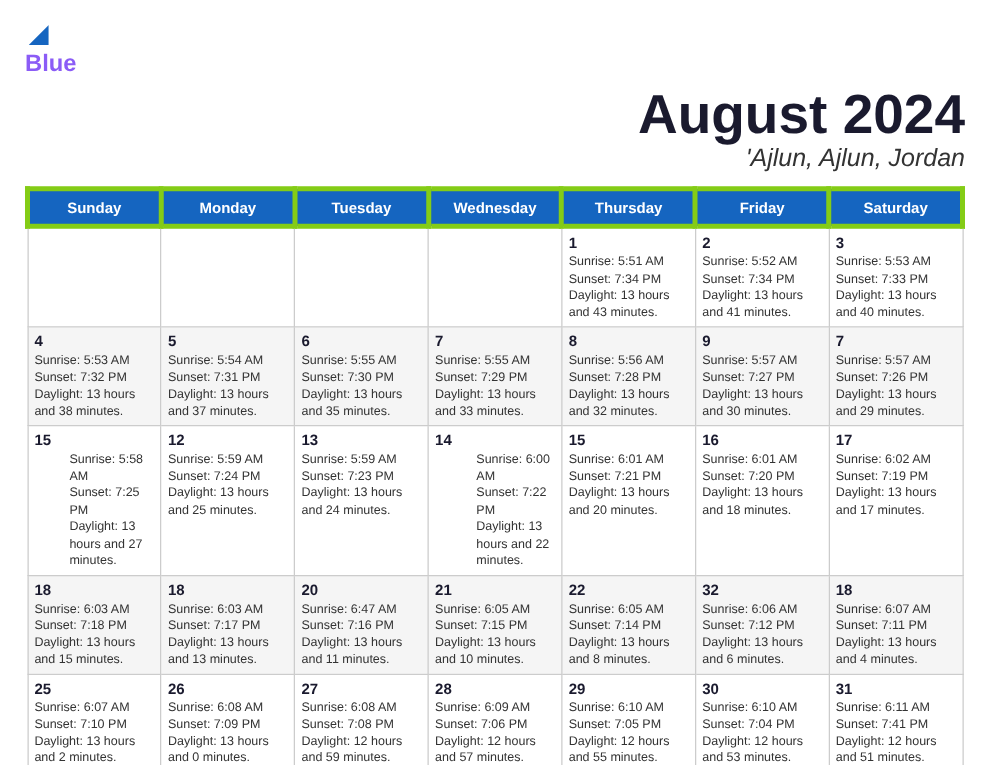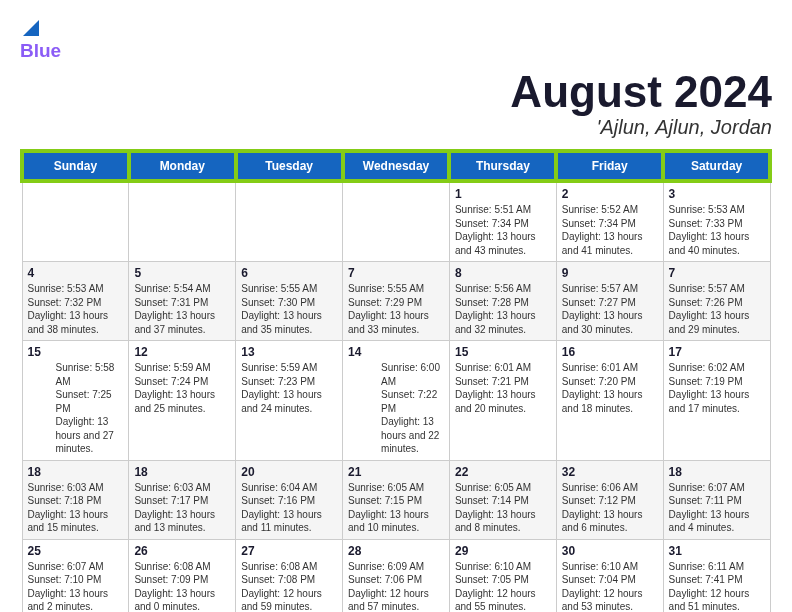--- a/index.html
+++ b/index.html
@@ -239,21 +239,21 @@
 Daylight: 13 hours and 15 minutes.</div>
         </td>
         <td>
           <span class="day-number">18</span>
           <div class="day-info" style="white-space: pre-line;">Sunrise: 6:03 AM
 Sunset: 7:17 PM
 Daylight: 13 hours and 13 minutes.</div>
         </td>
         <td>
           <span class="day-number">20</span>
-          <div class="day-info" style="white-space: pre-line;">Sunrise: 6:04 AM
+          <div class="day-info" style="white-space: pre-line;">Sunrise: 6:47 AM
 Sunset: 7:16 PM
 Daylight: 13 hours and 11 minutes.</div>
         </td>
         <td>
           <span class="day-number">21</span>
           <div class="day-info" style="white-space: pre-line;">Sunrise: 6:05 AM
 Sunset: 7:15 PM
 Daylight: 13 hours and 10 minutes.</div>
         </td>
         <td>

